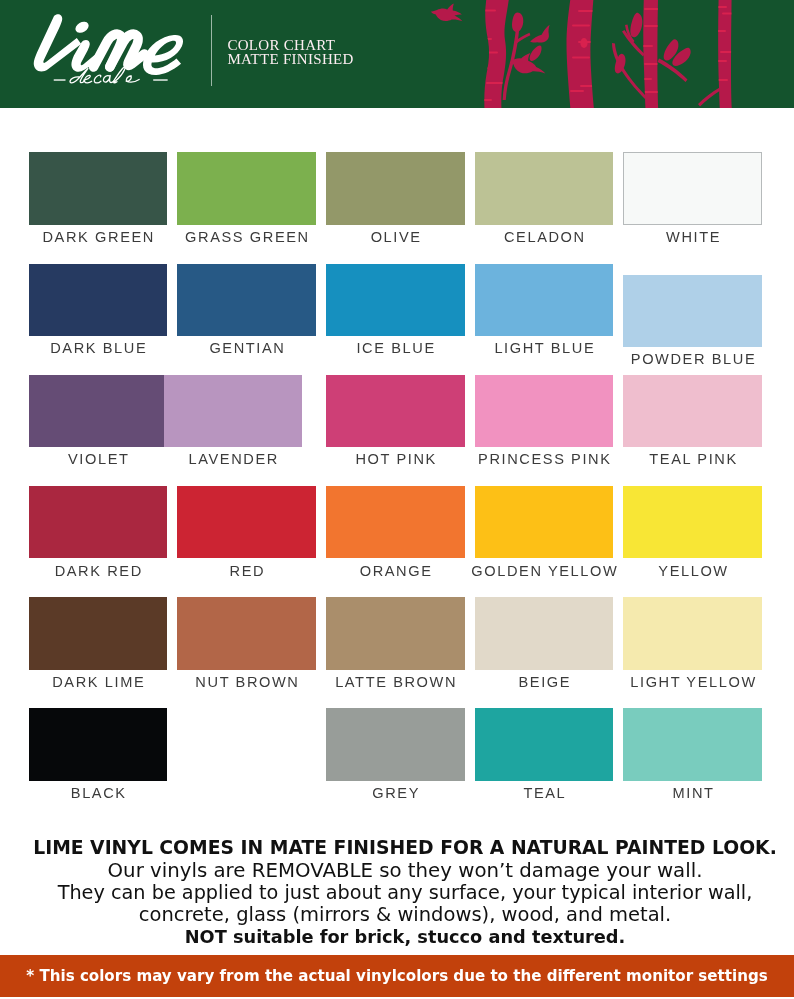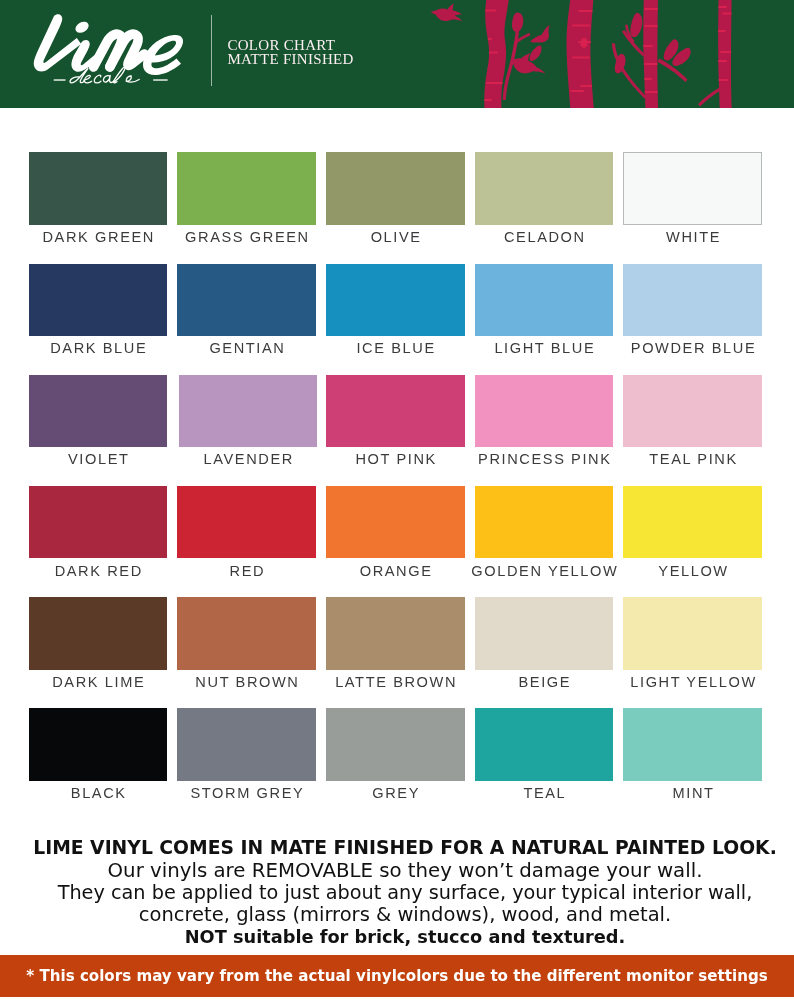--- a/index.html
+++ b/index.html
@@ -248,31 +248,31 @@
         <div class="lab">GENTIAN</div>
       </div>
       <div class="cell" style="left:297.4px;">
         <div class="sw" style="background-color: rgb(22, 144, 191);"></div>
         <div class="lab">ICE BLUE</div>
       </div>
       <div class="cell" style="left:446.1px;">
         <div class="sw" style="background-color: rgb(108, 179, 221);"></div>
         <div class="lab">LIGHT BLUE</div>
       </div>
-      <div class="cell" style="left:594.8px;">
+      <div class="cell" style="left:594.8px;margin-top:11px;">
         <div class="sw" style="background-color: rgb(175, 208, 232);"></div>
         <div class="lab">POWDER BLUE</div>
       </div>
     </div>
     <div class="row" style="top:222.48px;">
       <div class="cell" style="left:0.0px;">
         <div class="sw" style="background-color: rgb(101, 76, 117);"></div>
         <div class="lab">VIOLET</div>
       </div>
-      <div class="cell" style="left:150px;padding-left:45px;">
+      <div class="cell" style="left:135px;padding-left:45px;">
         <div class="sw" style="background-color: rgb(184, 149, 191);"></div>
         <div class="lab">LAVENDER</div>
       </div>
       <div class="cell" style="left:297.4px;">
         <div class="sw" style="background-color: rgb(206, 63, 118);"></div>
         <div class="lab">HOT PINK</div>
       </div>
       <div class="cell" style="left:446.1px;">
         <div class="sw" style="background-color: rgb(241, 146, 192);"></div>
         <div class="lab">PRINCESS PINK</div>
@@ -323,24 +323,20 @@
       </div>
       <div class="cell" style="left:594.8px;">
         <div class="sw" style="background-color: rgb(245, 234, 174);"></div>
         <div class="lab">LIGHT YELLOW</div>
       </div>
     </div>
     <div class="row" style="top:556.2px;">
       <div class="cell" style="left:0.0px;">
         <div class="sw" style="background-color: rgb(6, 8, 10);"></div>
         <div class="lab">BLACK</div>
-      </div>
-      <div class="cell" style="left:148.7px;">
-        <div class="sw" style="background-color: rgb(116, 121, 132);"></div>
-        <div class="lab">STORM GREY</div>
       </div>
       <div class="cell" style="left:297.4px;">
         <div class="sw" style="background-color: rgb(152, 157, 153);"></div>
         <div class="lab">GREY</div>
       </div>
       <div class="cell" style="left:446.1px;">
         <div class="sw" style="background-color: rgb(30, 165, 160);"></div>
         <div class="lab">TEAL</div>
       </div>
       <div class="cell" style="left:594.8px;">

